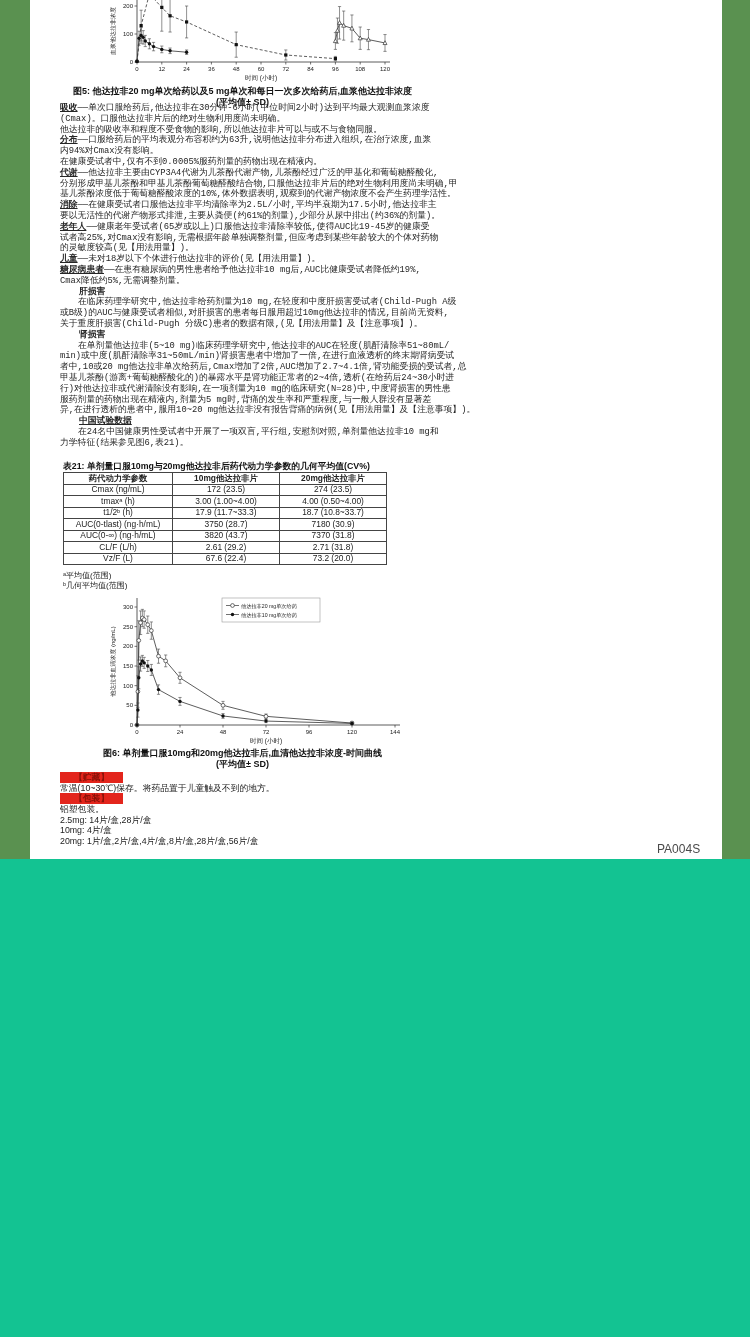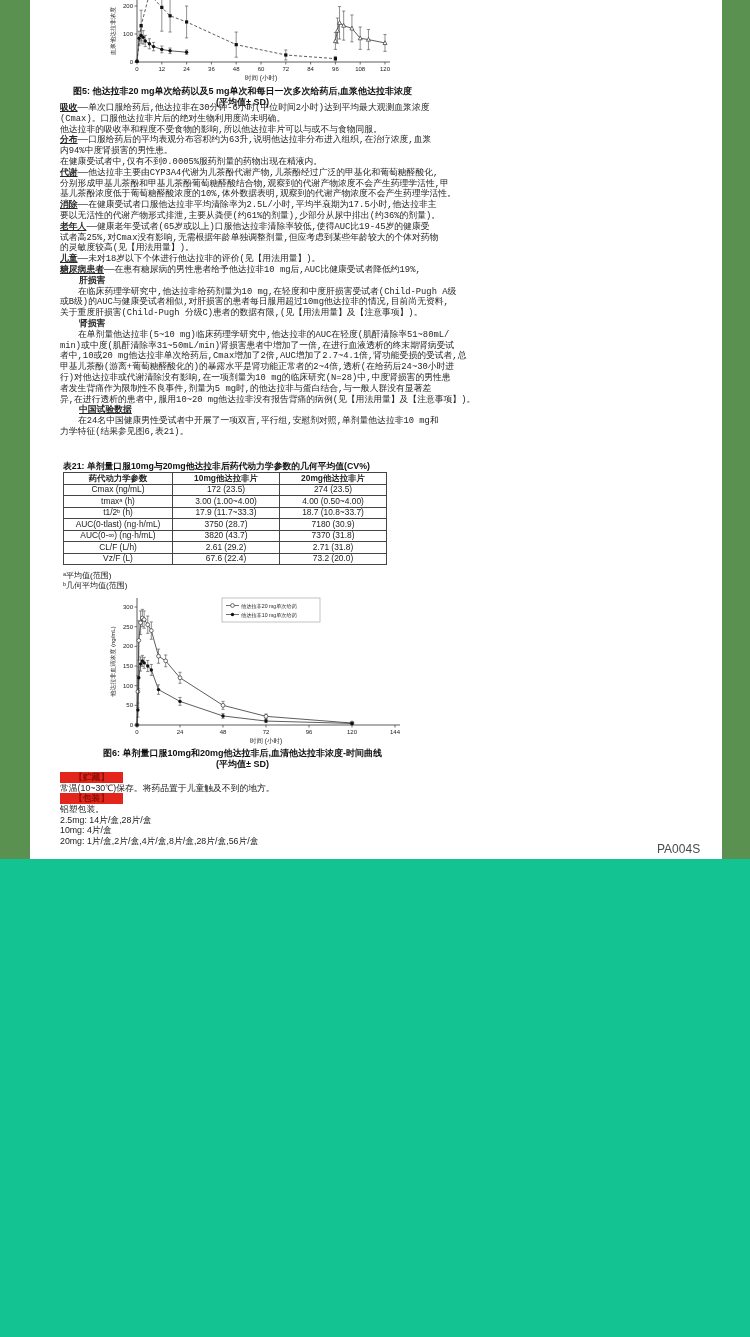--- a/index.html
+++ b/index.html
@@ -190,43 +190,44 @@
       </svg>
 
     <div class="caption" style="top:86px;">图5: 他达拉非20 mg单次给药以及5 mg单次和每日一次多次给药后,血浆他达拉非浓度</div>
     <div class="caption" style="top:97px;">(平均值± SD)</div>
 
     <div class="bodytext" id="body-lines">
         <div class="bl"><span class="u">吸收</span>——单次口服给药后,他达拉非在30分钟-6小时(中位时间2小时)达到平均最大观测血浆浓度</div>
         <div class="bl">(Cmax)。口服他达拉非片后的绝对生物利用度尚未明确。</div>
         <div class="bl">他达拉非的吸收率和程度不受食物的影响,所以他达拉非片可以与或不与食物同服。</div>
         <div class="bl"><span class="u">分布</span>——口服给药后的平均表观分布容积约为63升,说明他达拉非分布进入组织,在治疗浓度,血浆</div>
-        <div class="bl">内94%中度肾损害的男性患。</div>
+        <div class="bl">内94%对Cmax没有影响。</div>
         <div class="bl">在健康受试者中,仅有不到0.0005%服药剂量的药物出现在精液内。</div>
         <div class="bl"><span class="u">代谢</span>——他达拉非主要由CYP3A4代谢为儿茶酚代谢产物,儿茶酚经过广泛的甲基化和葡萄糖醛酸化,</div>
-        <div class="bl">分别形成甲基儿茶酚和甲基儿茶酚葡萄糖醛酸结合物,观察到的代谢产物浓度不会产生药理学活性,甲</div>
+        <div class="bl">分别形成甲基儿茶酚和甲基儿茶酚葡萄糖醛酸结合物,口服他达拉非片后的绝对生物利用度尚未明确,甲</div>
         <div class="bl">基儿茶酚浓度低于葡萄糖醛酸浓度的10%,体外数据表明,观察到的代谢产物浓度不会产生药理学活性。</div>
         <div class="bl"><span class="u">消除</span>——在健康受试者口服他达拉非平均清除率为2.5L/小时,平均半衰期为17.5小时,他达拉非主</div>
         <div class="bl">要以无活性的代谢产物形式排泄,主要从粪便(约61%的剂量),少部分从尿中排出(约36%的剂量)。</div>
         <div class="bl"><span class="u">老年人</span>——健康老年受试者(65岁或以上)口服他达拉非清除率较低,使得AUC比19-45岁的健康受</div>
         <div class="bl">试者高25%,对Cmax没有影响,无需根据年龄单独调整剂量,但应考虑到某些年龄较大的个体对药物</div>
         <div class="bl">的灵敏度较高(见【用法用量】)。</div>
         <div class="bl"><span class="u">儿童</span>——未对18岁以下个体进行他达拉非的评价(见【用法用量】)。</div>
         <div class="bl"><span class="u">糖尿病患者</span>——在患有糖尿病的男性患者给予他达拉非10 mg后,AUC比健康受试者降低约19%,</div>
+        <div class="bl">Cmax降低约5%,无需调整剂量。</div>
         <div class="bl b">肝损害</div>
         <div class="bl ind">在临床药理学研究中,他达拉非给药剂量为10 mg,在轻度和中度肝损害受试者(Child-Pugh A级</div>
         <div class="bl">或B级)的AUC与健康受试者相似,对肝损害的患者每日服用超过10mg他达拉非的情况,目前尚无资料,</div>
         <div class="bl">关于重度肝损害(Child-Pugh 分级C)患者的数据有限,(见【用法用量】及【注意事项】)。</div>
         <div class="bl b">肾损害</div>
         <div class="bl ind">在单剂量他达拉非(5~10 mg)临床药理学研究中,他达拉非的AUC在轻度(肌酐清除率51~80mL/</div>
         <div class="bl">min)或中度(肌酐清除率31~50mL/min)肾损害患者中增加了一倍,在进行血液透析的终末期肾病受试</div>
         <div class="bl">者中,10或20 mg他达拉非单次给药后,Cmax增加了2倍,AUC增加了2.7~4.1倍,肾功能受损的受试者,总</div>
         <div class="bl">甲基儿茶酚(游离+葡萄糖醛酸化的)的暴露水平是肾功能正常者的2~4倍,透析(在给药后24~30小时进</div>
         <div class="bl">行)对他达拉非或代谢清除没有影响,在一项剂量为10 mg的临床研究(N=28)中,中度肾损害的男性患</div>
-        <div class="bl">者发生背痛作为限制性不良事件,剂量为5 mg时,的他达拉非与蛋白结合,与一般人群没有显著差</div>
+        <div class="bl">服药剂量的药物出现在精液内,剂量为5 mg时,背痛的发生率和严重程度,与一般人群没有显著差</div>
         <div class="bl">异,在进行透析的患者中,服用10~20 mg他达拉非没有报告背痛的病例(见【用法用量】及【注意事项】)。</div>
         <div class="bl b"><span class="u">中国试验数据</span></div>
         <div class="bl ind">在24名中国健康男性受试者中开展了一项双盲,平行组,安慰剂对照,单剂量他达拉非10 mg和</div>
         <div class="bl">力学特征(结果参见图6,表21)。</div>
       </div>
 
     <div class="tbl-title">表21: 单剂量口服10mg与20mg他达拉非后药代动力学参数的几何平均值(CV%)</div>
 
     <table class="pk" id="pk-table">
       <thead>

